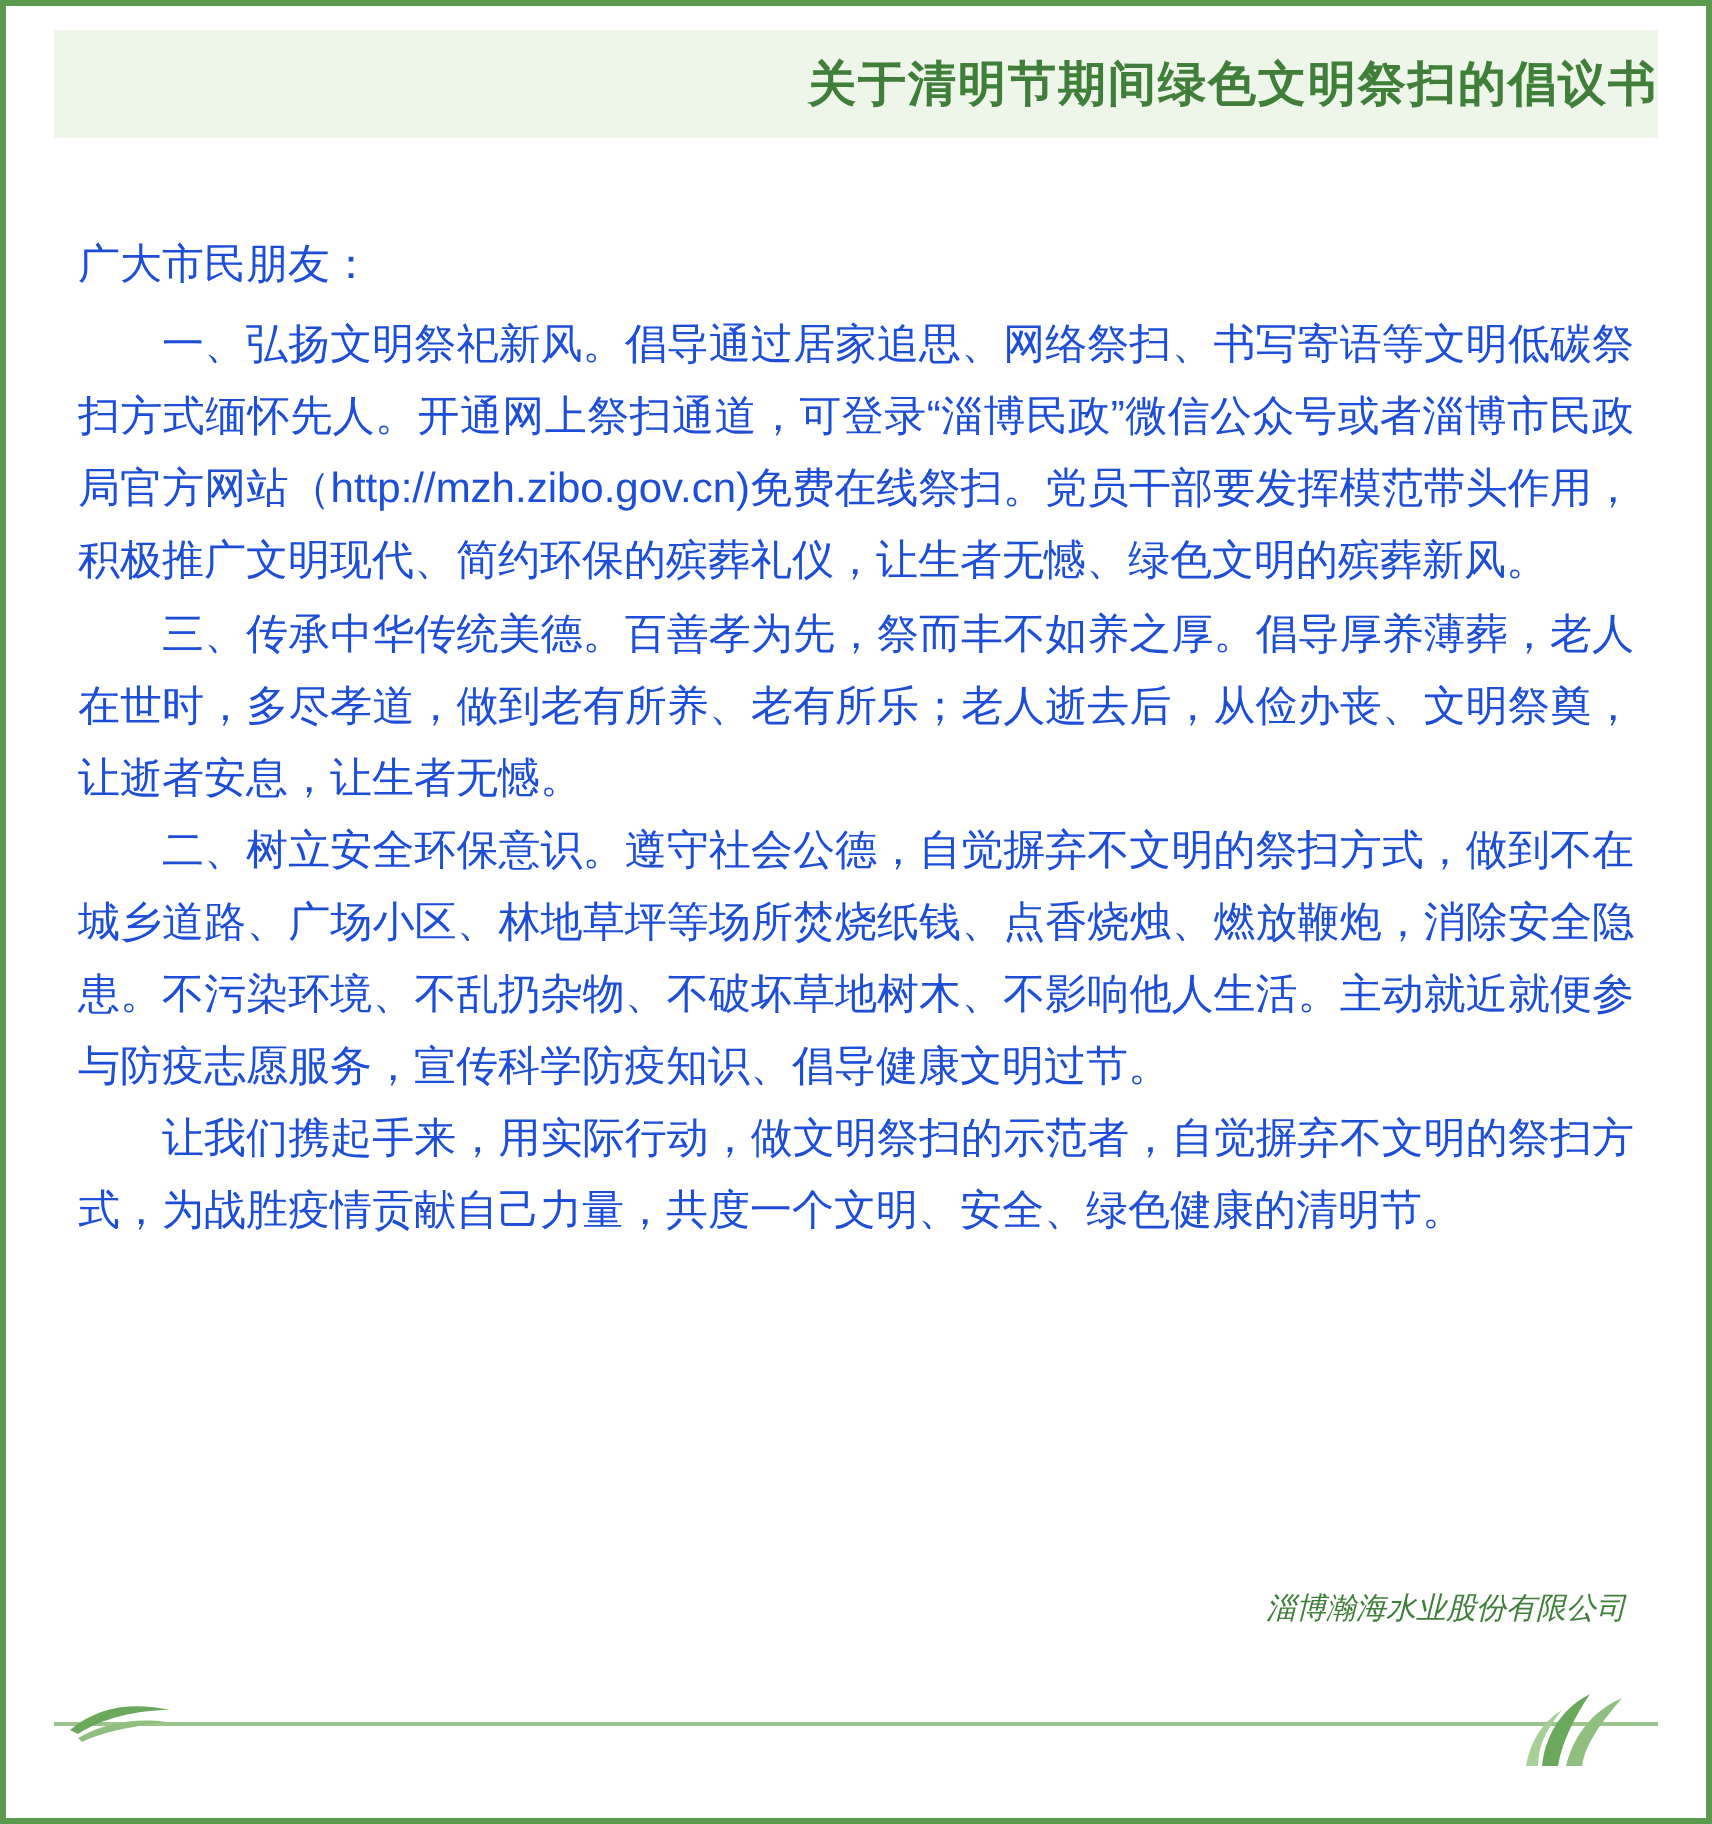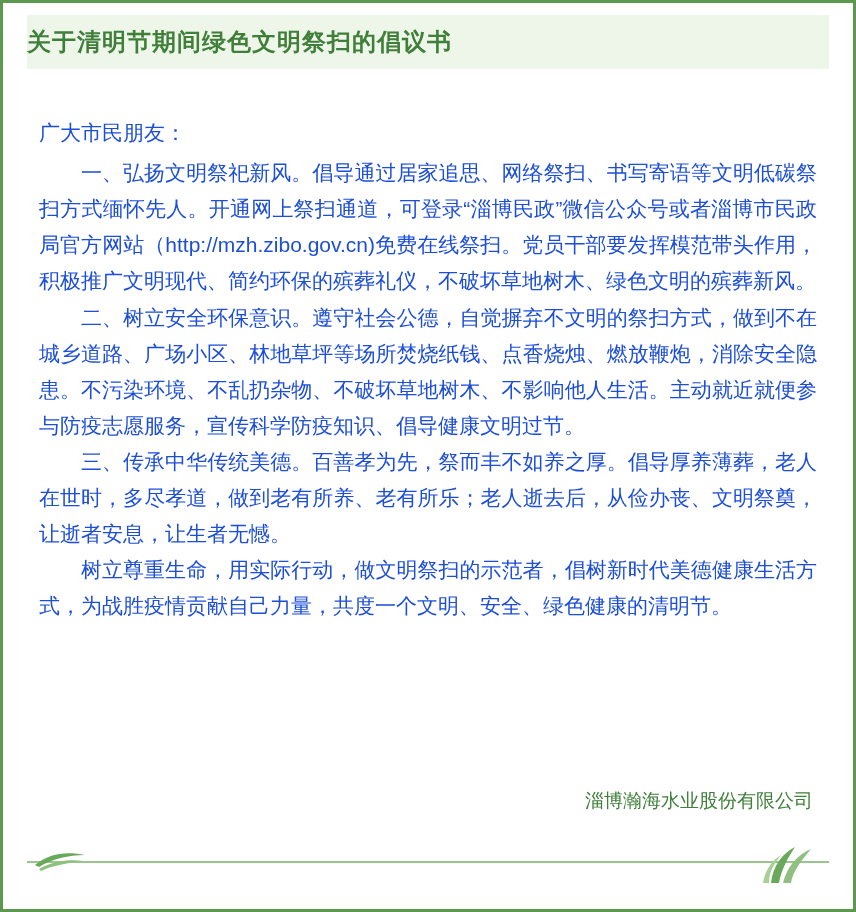--- a/index.html
+++ b/index.html
@@ -21,21 +21,21 @@
     border: 3px solid #5b9a4e;
     padding: 0;
     overflow: hidden;
   }
   .title-band {
     margin: 12px 24px 0 24px;
     background: #eef5e9;
     height: 54px;
     display: flex;
     align-items: center;
-    justify-content: flex-start;
+    justify-content: flex-end;
   }
   .title-band .title {
     color: #3f7f3a;
     font-size: 24px;
     font-weight: bold;
     letter-spacing: 1px;
     font-family: "Liberation Sans", sans-serif;
   }
   .body-area {
     padding: 26px 36px 0 36px;
@@ -52,22 +52,23 @@
     margin: 0;
     text-indent: 2em;
     text-align: justify;
   }
   .sign-block {
     position: absolute;
     right: 40px;
     bottom: 92px;
     text-align: center;
     color: #3f7f3a;
-    font-size: 19px;
+    font-size: 15px;
     line-height: 1.7;
+    font-style: italic;
   }
   .footer-rule {
     position: absolute;
     left: 24px;
     right: 24px;
     bottom: 46px;
     height: 2px;
     background: #9cc48f;
   }
   .footer-deco-left {
@@ -89,24 +90,24 @@
 <body>
 
 <div class="page">
 
   <div class="title-band">
     <div class="title">关于清明节期间绿色文明祭扫的倡议书</div>
   </div>
 
   <div class="body-area">
     <p class="salutation">广大市民朋友：</p>
-    <p class="para">一、弘扬文明祭祀新风。倡导通过居家追思、网络祭扫、书写寄语等文明低碳祭扫方式缅怀先人。开通网上祭扫通道，可登录“淄博民政”微信公众号或者淄博市民政局官方网站（http://mzh.zibo.gov.cn)免费在线祭扫。党员干部要发挥模范带头作用，积极推广文明现代、简约环保的殡葬礼仪，不破坏草地树木、绿色文明的殡葬新风。</p>
+    <p class="para">一、弘扬文明祭祀新风。倡导通过居家追思、网络祭扫、书写寄语等文明低碳祭扫方式缅怀先人。开通网上祭扫通道，可登录“淄博民政”微信公众号或者淄博市民政局官方网站（http://mzh.zibo.gov.cn)免费在线祭扫。党员干部要发挥模范带头作用，积极推广文明现代、简约环保的殡葬礼仪，让生者无憾、绿色文明的殡葬新风。</p>
+    <p class="para">三、传承中华传统美德。百善孝为先，祭而丰不如养之厚。倡导厚养薄葬，老人在世时，多尽孝道，做到老有所养、老有所乐；老人逝去后，从俭办丧、文明祭奠，让逝者安息，让生者无憾。</p>
     <p class="para">二、树立安全环保意识。遵守社会公德，自觉摒弃不文明的祭扫方式，做到不在城乡道路、广场小区、林地草坪等场所焚烧纸钱、点香烧烛、燃放鞭炮，消除安全隐患。不污染环境、不乱扔杂物、不破坏草地树木、不影响他人生活。主动就近就便参与防疫志愿服务，宣传科学防疫知识、倡导健康文明过节。</p>
-    <p class="para">三、传承中华传统美德。百善孝为先，祭而丰不如养之厚。倡导厚养薄葬，老人在世时，多尽孝道，做到老有所养、老有所乐；老人逝去后，从俭办丧、文明祭奠，让逝者安息，让生者无憾。</p>
-    <p class="para">树立尊重生命，用实际行动，做文明祭扫的示范者，倡树新时代美德健康生活方式，为战胜疫情贡献自己力量，共度一个文明、安全、绿色健康的清明节。</p>
+    <p class="para">让我们携起手来，用实际行动，做文明祭扫的示范者，自觉摒弃不文明的祭扫方式，为战胜疫情贡献自己力量，共度一个文明、安全、绿色健康的清明节。</p>
   </div>
 
   <div class="sign-block">
     <div>淄博瀚海水业股份有限公司</div>
   </div>
 
   <div class="footer-rule"></div>
 
   <div class="footer-deco-left">
     <svg viewBox="0 0 60 26" width="60" height="26" aria-hidden="true">

